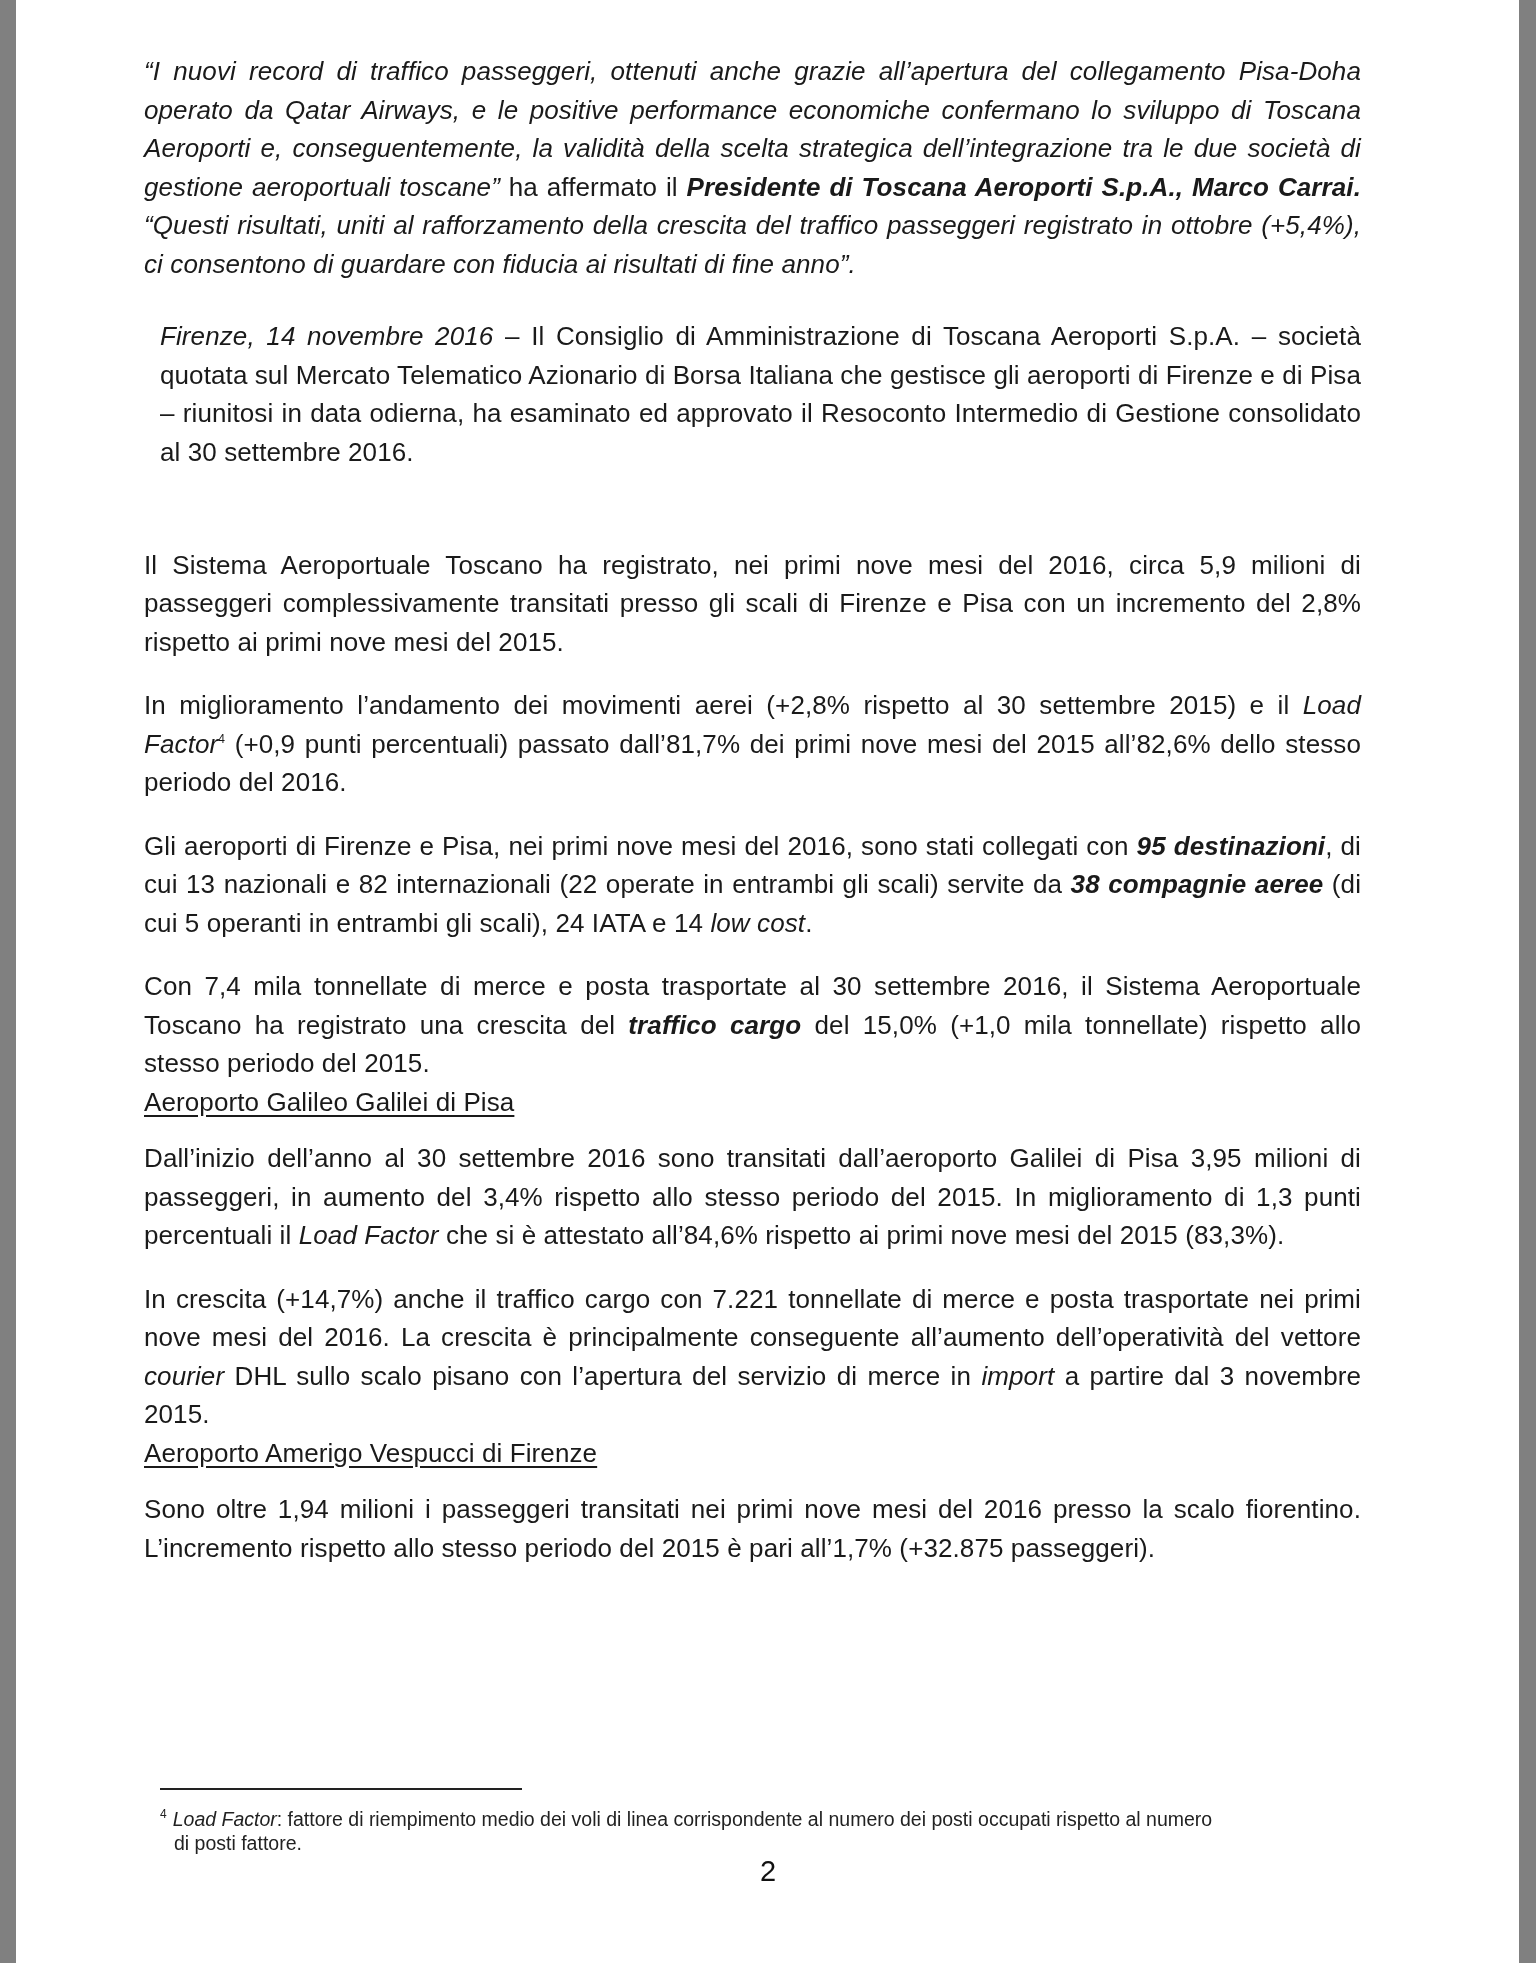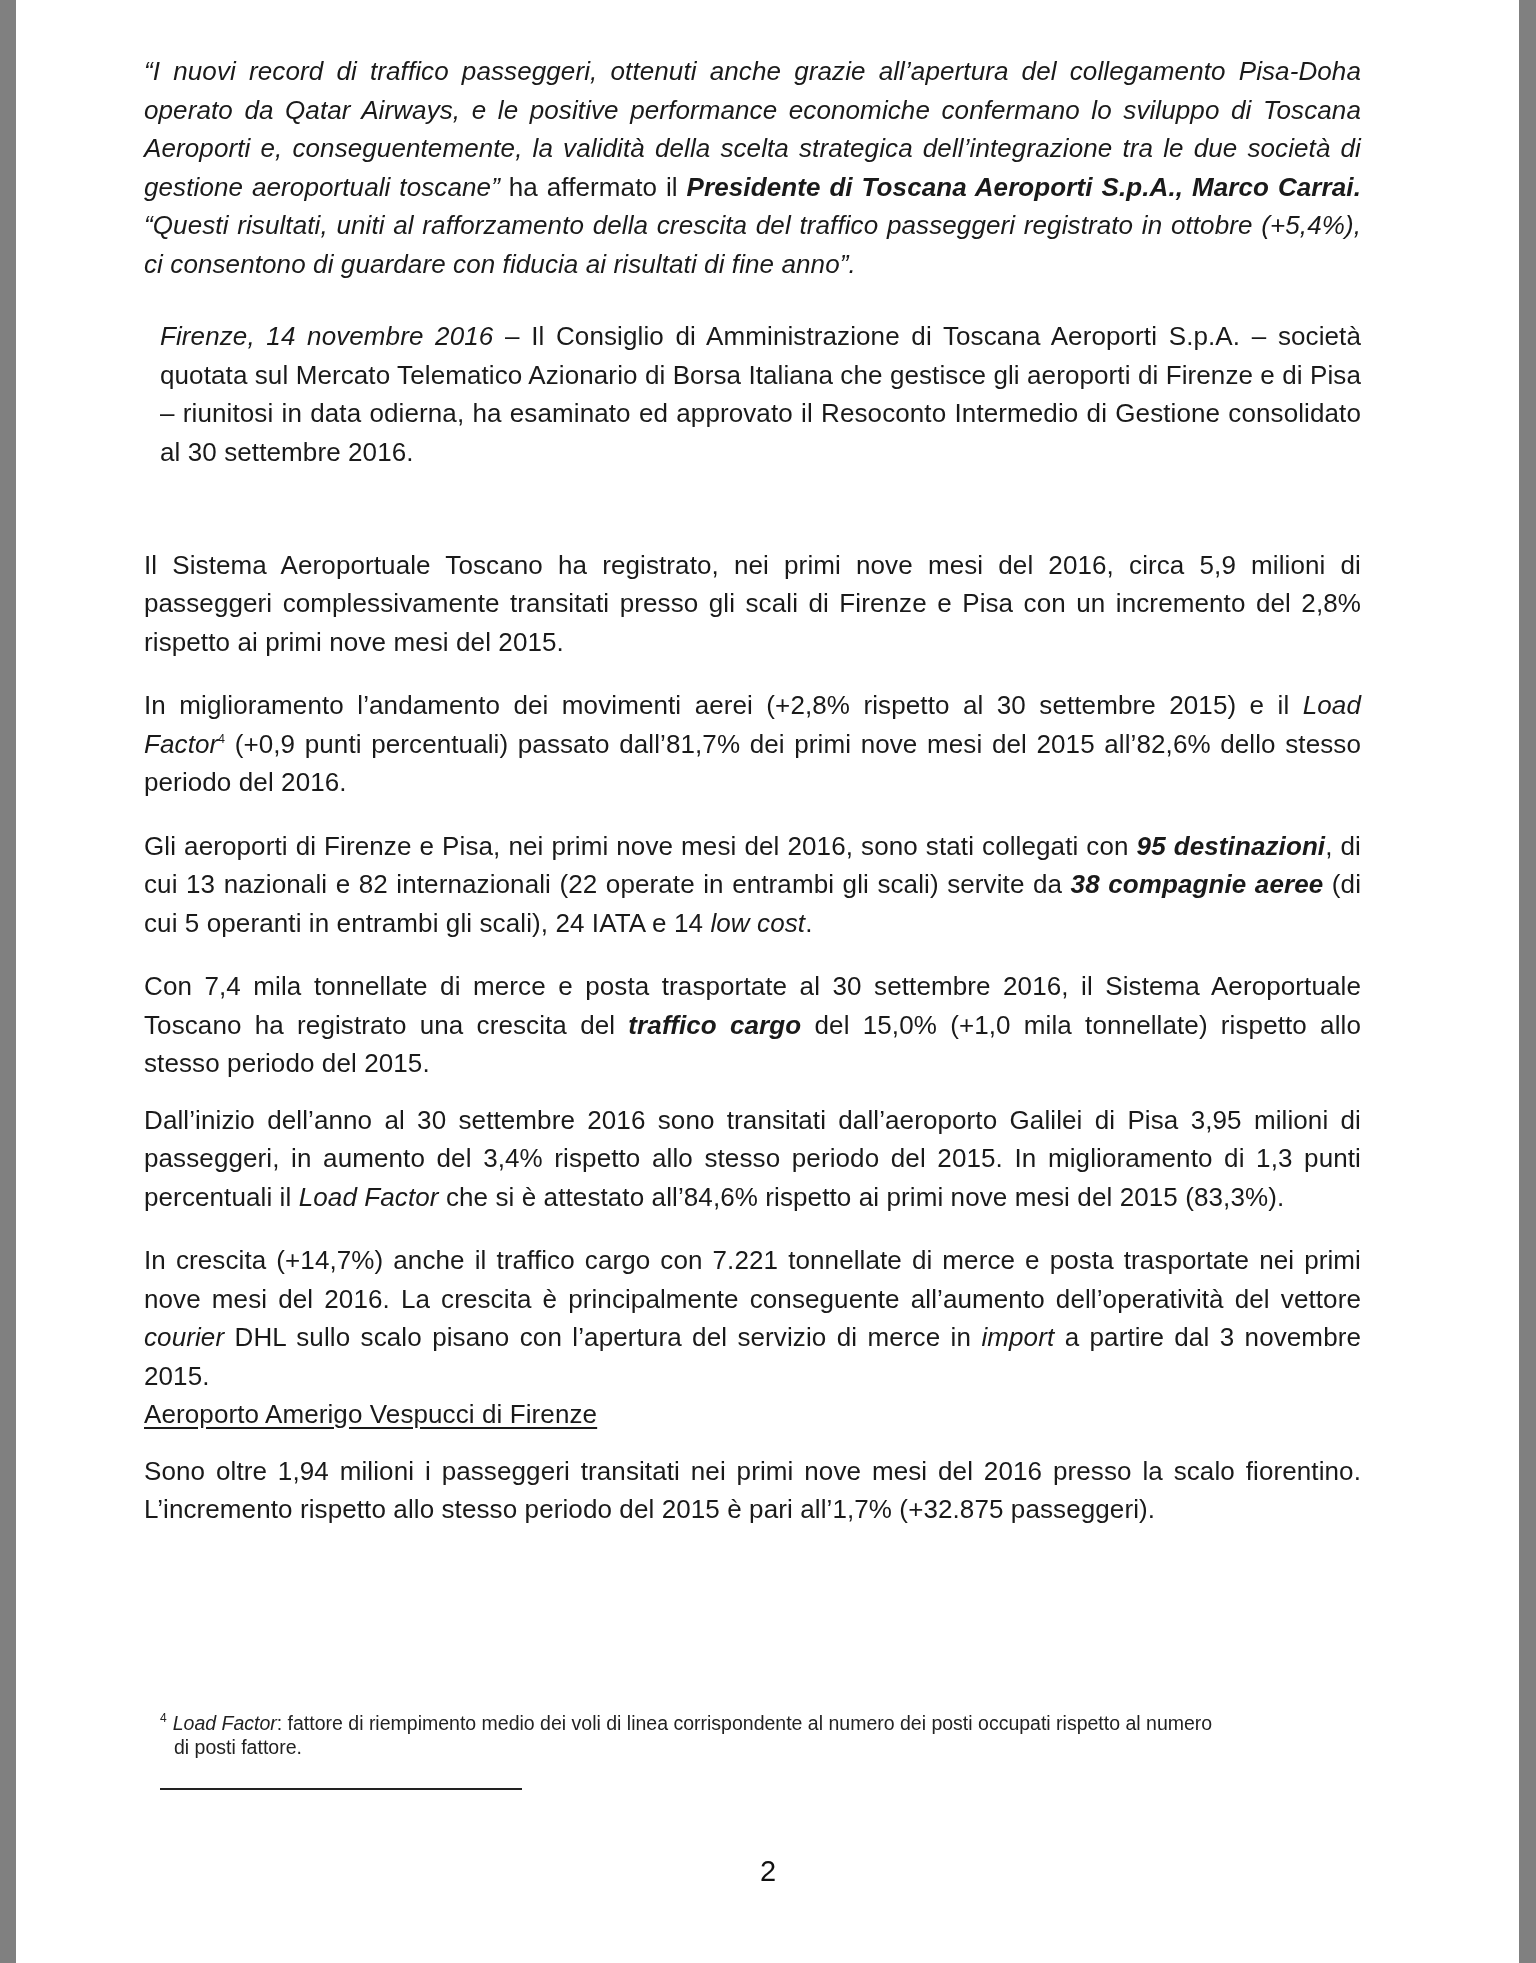--- a/index.html
+++ b/index.html
@@ -37,21 +37,21 @@
   .subhead {
     margin: 0;
     text-decoration: underline;
     text-underline-offset: 4px;
   }
   .fn-rule {
     position: absolute; left: 160px; top: 1788px;
     width: 362px; height: 0; border-top: 2px solid #222;
   }
   .footnote {
-    position: absolute; left: 160px; top: 1706px;
+    position: absolute; left: 160px; top: 1802px;
     width: 1217px;
     font-size: 19.5px; line-height: 24px; color: #222;
   }
   .footnote .fn-num { font-size: 12px; vertical-align: super; margin-right: 6px; }
   .footnote .cont { padding-left: 14px; display: block; }
   .page-number {
     position: absolute; left: 0; width: 1536px; top: 1855px;
     text-align: center; font-size: 29px; color: #111;
   }
   sup.fnref { font-size: 12px; vertical-align: super; line-height: 0; }
@@ -70,20 +70,21 @@
   <h2 class="heading">ANDAMENTO DEL TRAFFICO AL 30 SETTEMBRE 2016</h2>
 
   <p class="para gap-sm">Il Sistema Aeroportuale Toscano ha registrato, nei primi nove mesi del 2016, circa 5,9 milioni di passeggeri complessivamente transitati presso gli scali di Firenze e Pisa con un incremento del 2,8% rispetto ai primi nove mesi del 2015.</p>
 
   <p class="para gap-md"><span>In miglioramento l’andamento dei movimenti aerei (+2,8% rispetto al 30 settembre 2015) e il </span><span class="i">Load Factor</span><sup class="fnref">4</sup><span> (+0,9 punti percentuali) passato dall’81,7% dei primi nove mesi del 2015 all’82,6% dello stesso periodo del 2016.</span></p>
 
   <p class="para gap-md"><span>Gli aeroporti di Firenze e Pisa, nei primi nove mesi del 2016, sono stati collegati con </span><span class="b">95 destinazioni</span><span>, di cui 13 nazionali e 82 internazionali (22 operate in entrambi gli scali) servite da </span><span class="b">38 compagnie aeree</span><span> (di cui 5 operanti in entrambi gli scali), 24 IATA e 14 </span><span class="i">low cost</span><span>.</span></p>
 
   <p class="para gap-md"><span>Con 7,4 mila tonnellate di merce e posta trasportate al 30 settembre 2016, il Sistema Aeroportuale Toscano ha registrato una crescita del </span><span class="b">traffico cargo</span><span> del 15,0% (+1,0 mila tonnellate) rispetto allo stesso periodo del 2015.</span></p>
 
+  <p class="para subhead gap-sm">Aeroporto Galileo Galilei di Pisa</p>
 
   <p class="para gap-sm"><span>Dall’inizio dell’anno al 30 settembre 2016 sono transitati dall’aeroporto Galilei di Pisa 3,95 milioni di passeggeri, in aumento del 3,4% rispetto allo stesso periodo del 2015. In miglioramento di 1,3 punti percentuali il </span><span class="i">Load Factor</span><span> che si è attestato all’84,6% rispetto ai primi nove mesi del 2015 (83,3%).</span></p>
 
 
   <p class="para gap-md"><span>In crescita (+14,7%) anche il traffico cargo con 7.221 tonnellate di merce e posta trasportate nei primi nove mesi del 2016. La crescita è principalmente conseguente all’aumento dell’operatività del vettore </span><span class="i">courier</span><span> DHL sullo scalo pisano con l’apertura del servizio di merce in </span><span class="i">import</span><span> a partire dal 3 novembre 2015.</span></p>
 
   <p class="para subhead gap-sm">Aeroporto Amerigo Vespucci di Firenze</p>
 
   <p class="para gap-sm">Sono oltre 1,94 milioni i passeggeri transitati nei primi nove mesi del 2016 presso la scalo fiorentino. L’incremento rispetto allo stesso periodo del 2015 è pari all’1,7% (+32.875 passeggeri).</p>
 </div>

